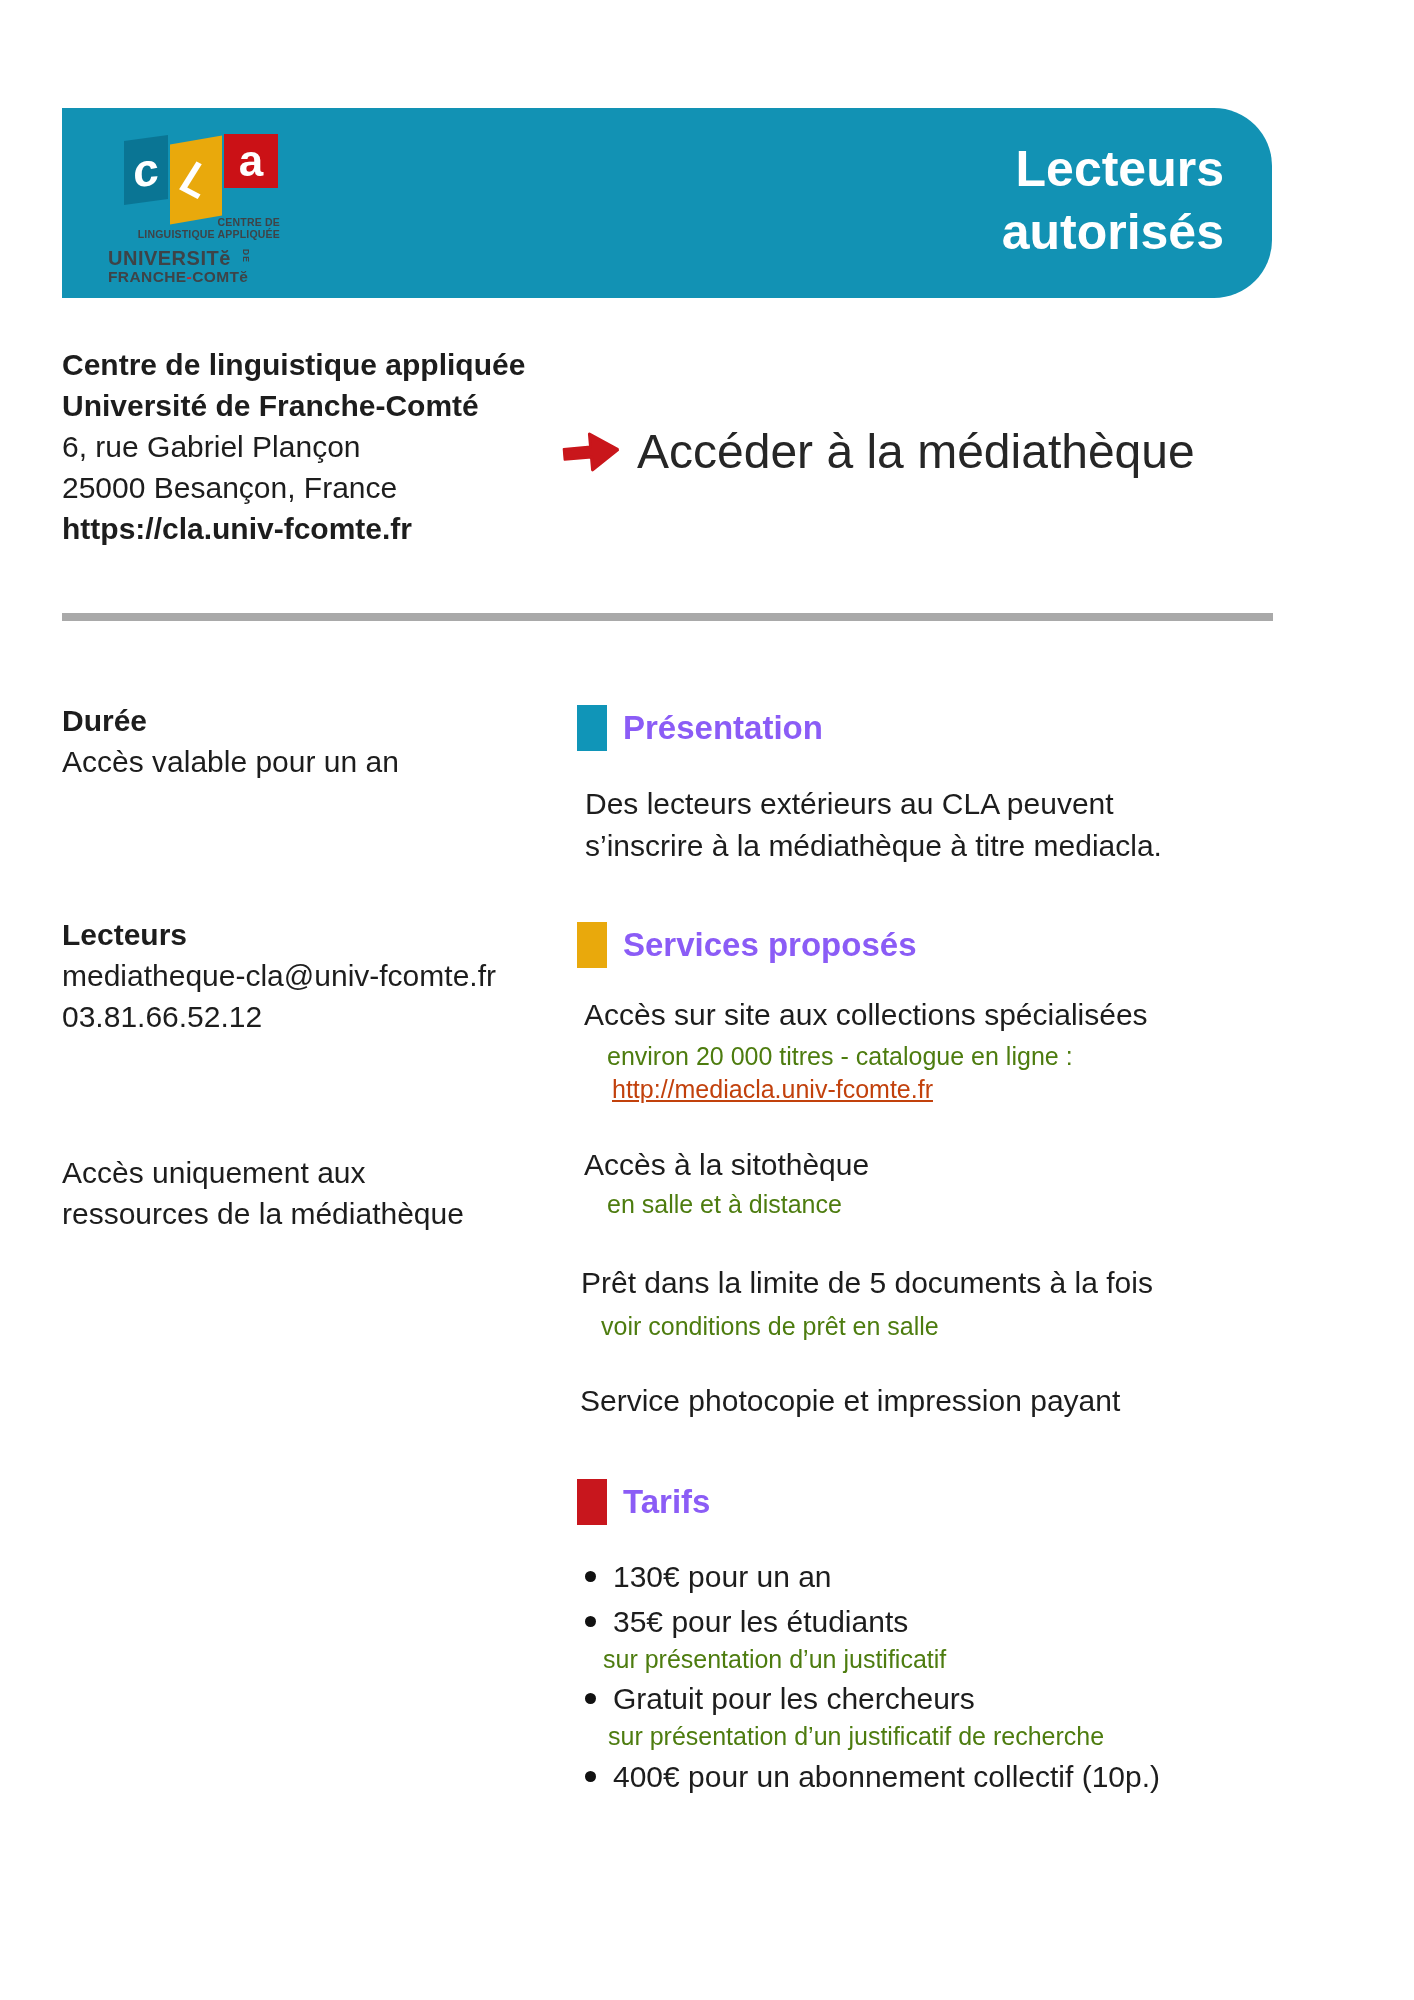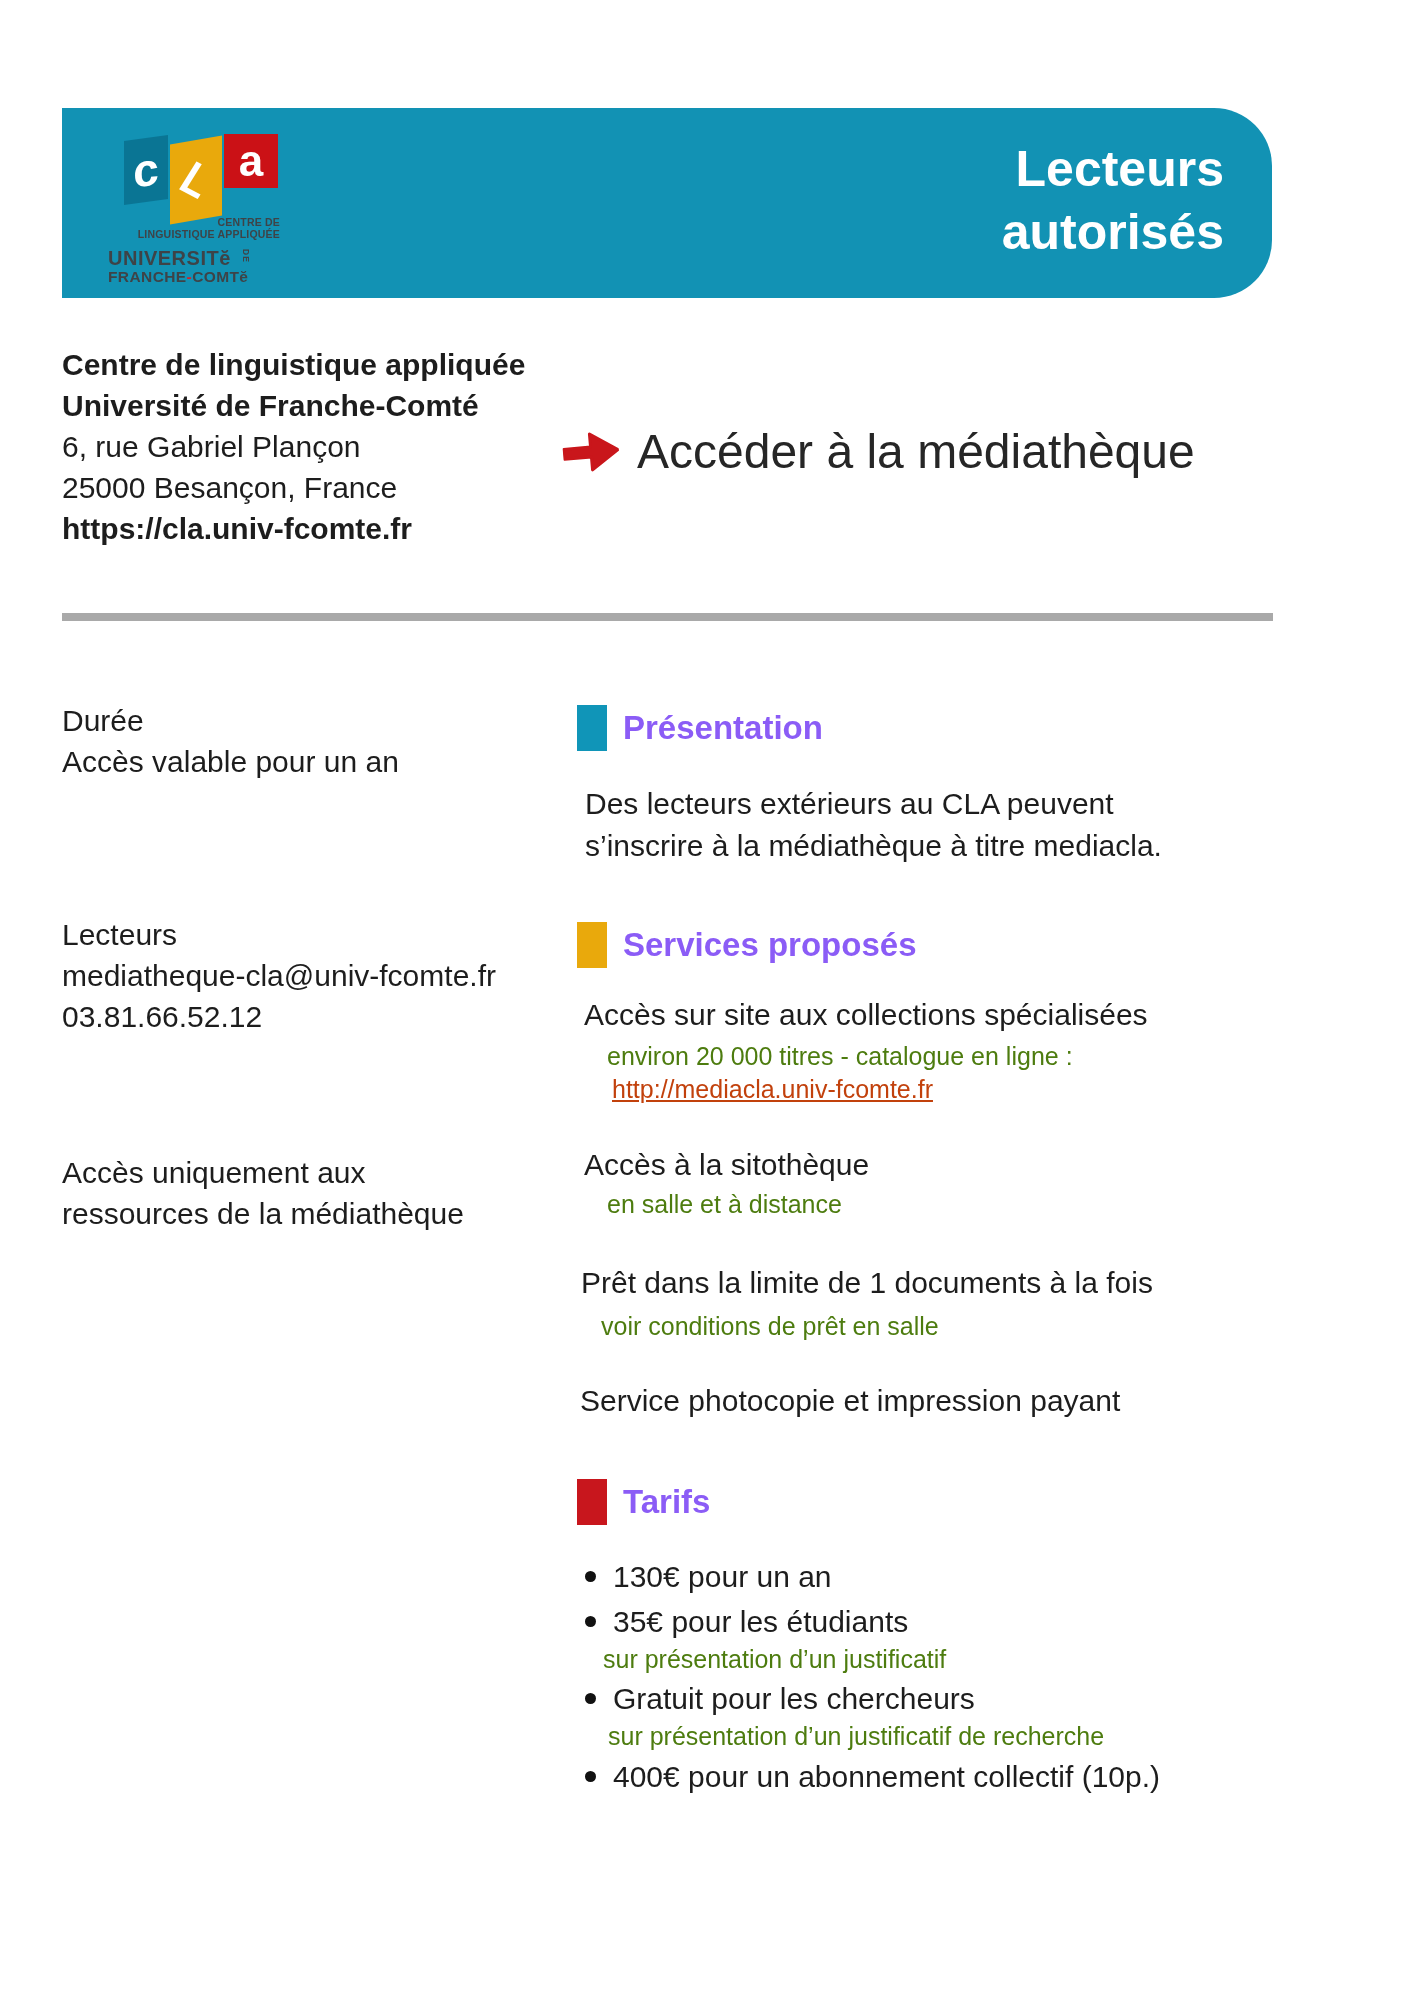--- a/index.html
+++ b/index.html
@@ -47,21 +47,21 @@
 
   
   .access { position:absolute; left:563px; top:424px; display:flex; align-items:center;justify-content:flex-end; }
   .arrow-icon { width:56px; height:48px; transform:rotate(-5deg); flex:0 0 auto; }
   .access-label { margin-left:18px; font-size:48px; font-weight:400; color:#262626; white-space:nowrap; }
 
   
   .divider { position:absolute; left:62px; top:613px; width:1211px; height:8px; background:#a9a9a9; }
 
   
-  .lefth { font-weight:400; font-size:30px; line-height:41px; }
+  .lefth { font-weight:700; font-size:30px; line-height:41px; }
   .leftt { font-weight:400; font-size:30px; line-height:41px; }
   .duree   { position:absolute; left:62px; top:700px; }
   .contact { position:absolute; left:62px; top:914px; }
   .note    { position:absolute; left:62px; top:1152px; }
 
   
   .sec-head { position:absolute; display:flex; align-items:center; }
   .sec-square { width:30px; height:46px; flex:0 0 auto; }
   .sec-title { margin-left:16px; font-weight:700; font-size:33px; color:#8b5cf6; }
   .sq-teal { background:#1095b8; }
@@ -179,21 +179,21 @@
 
   <div class="sec-head head-services">
     <div class="sec-square sq-gold"></div>
     <div class="sec-title">Services proposés</div>
   </div>
   <div class="rline s-item1">Accès sur site aux collections spécialisées</div>
   <div class="rsub s-item1-sub">environ 20 000 titres - catalogue en ligne :</div>
   <a class="rsub rlink s-item1-lnk" href="#">http://mediacla.univ-fcomte.fr</a>
   <div class="rline s-item2">Accès à la sitothèque</div>
   <div class="rsub s-item2-sub">en salle et à distance</div>
-  <div class="rline s-item3">Prêt dans la limite de 1 documents à la fois</div>
+  <div class="rline s-item3">Prêt dans la limite de 5 documents à la fois</div>
   <div class="rsub s-item3-sub">voir conditions de prêt en salle</div>
   <div class="rline s-item4">Service photocopie et impression payant</div>
 
   <div class="sec-head head-tarifs">
     <div class="sec-square sq-red"></div>
     <div class="sec-title">Tarifs</div>
   </div>
   <div class="bullet-row t-b1">
     <span class="bullet-dot"></span>
     <span class="bullet-text">130€ pour un an</span>

